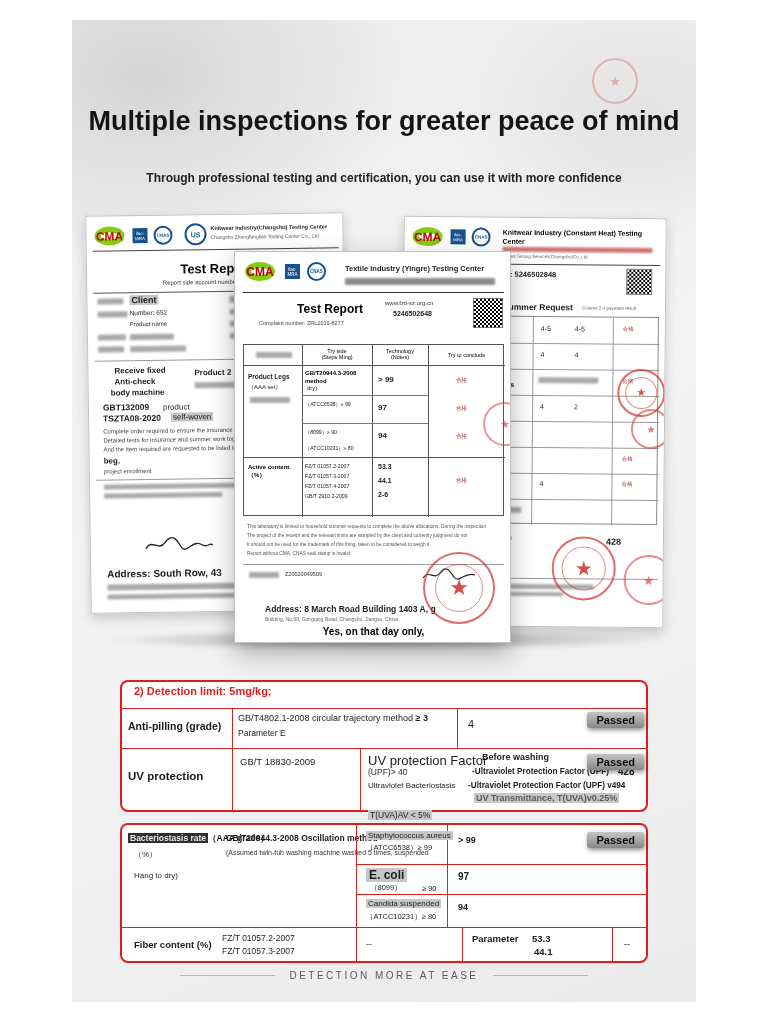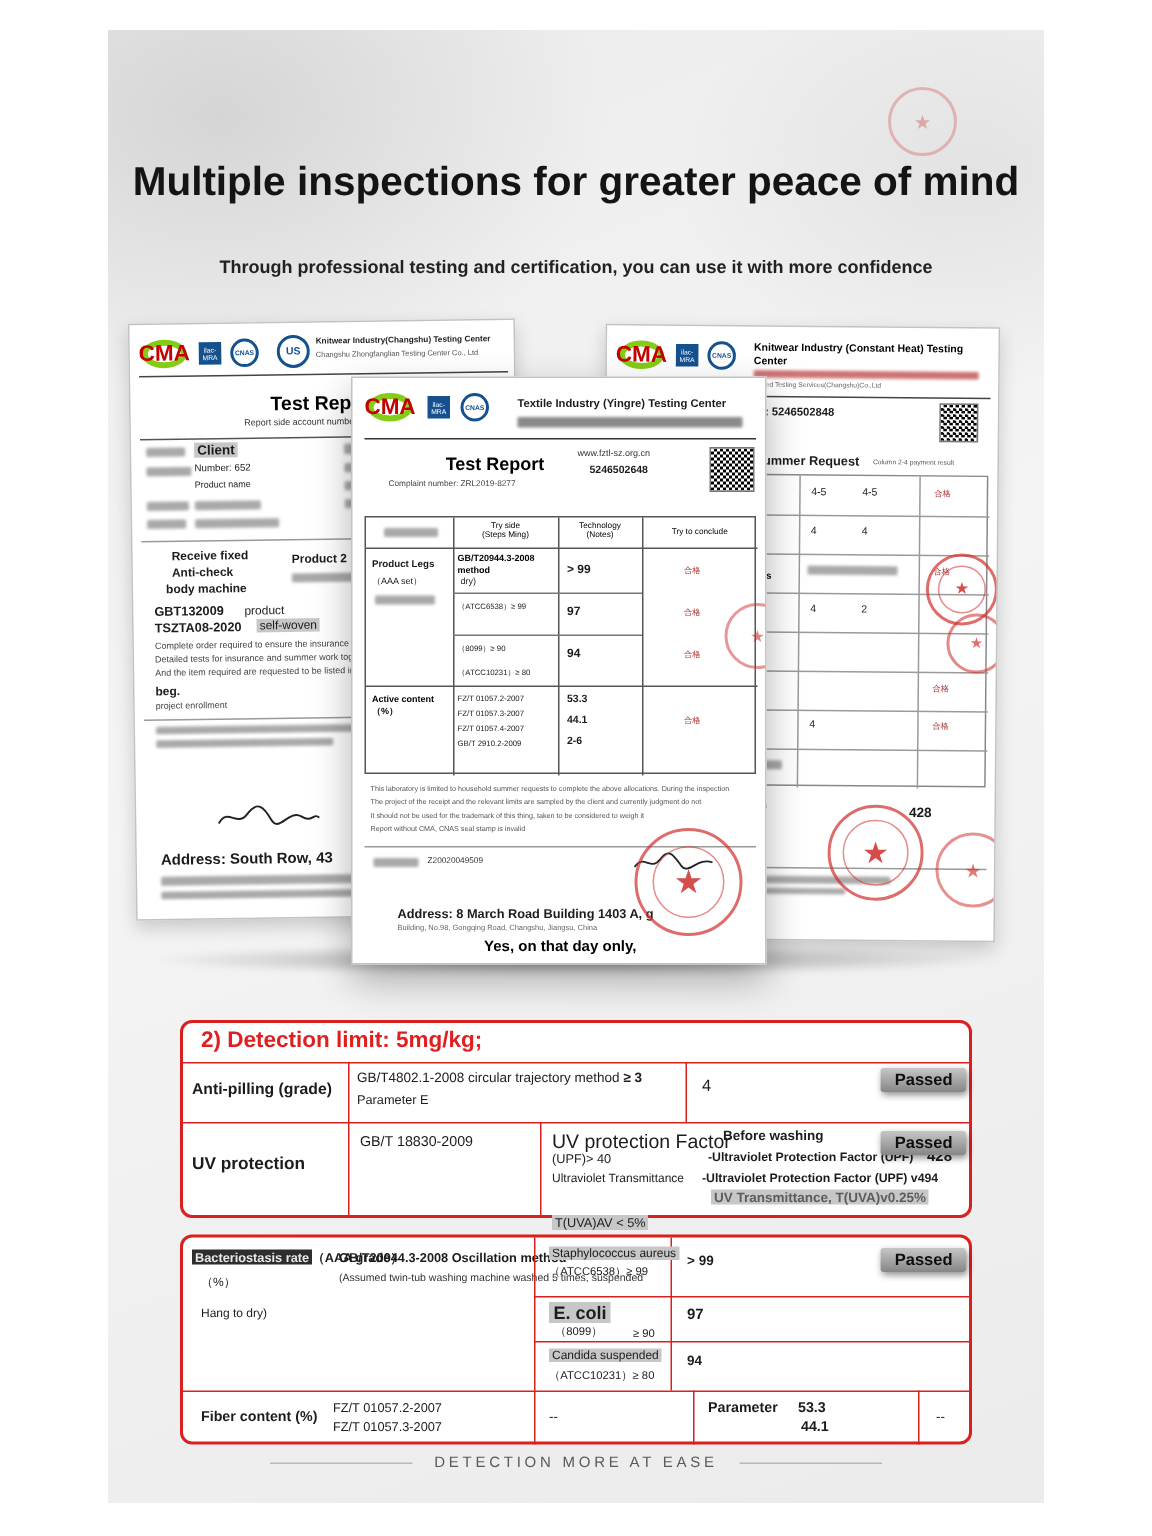--- a/index.html
+++ b/index.html
@@ -17,21 +17,21 @@
   .redact{position:absolute;background:#949494;opacity:.8;filter:blur(1.2px);border-radius:1px}
   .stamp{position:absolute;border-radius:50%;border:2px solid rgba(206,46,44,.7);display:flex;align-items:center;justify-content:center;color:rgba(206,46,44,.85)}
   .stamp .inner{border-radius:50%;border:1px solid rgba(206,46,44,.55);width:72%;height:72%;display:flex;align-items:center;justify-content:center}
   .passed{position:absolute;background:linear-gradient(180deg,#c6c6c6,#868686);color:#0e0e0e;font-weight:bold;font-size:11px;padding:2px 9px;border-radius:2px;box-shadow:1px 2px 5px rgba(0,0,0,.45)}
   .qr{position:absolute;background:conic-gradient(#000 25%,#fff 0 50%,#000 0 75%,#fff 0) 0 0/4px 4px;border:1px solid #777}
   .cert{position:absolute;background:#fff;border:1px solid #c2c2c2;overflow:hidden;box-shadow:0 5px 12px rgba(0,0,0,.18)}
   .panel{left:72px;top:20px;width:624px;height:982px;background:
     radial-gradient(ellipse 420px 300px at 12% 6%, rgba(0,0,0,.10), transparent 62%),
     radial-gradient(ellipse 300px 220px at 92% 10%, rgba(0,0,0,.06), transparent 65%),
     linear-gradient(160deg,#ececed 0%,#f4f4f5 45%,#ebebec 100%)}
-  .cma{border:4px solid #84cc16;border-radius:50%;width:30px;height:19px;display:flex;align-items:center;justify-content:center;color:#c40000;font-weight:bold;font-size:15px}
+  .cma{border:6px solid #84cc16;border-radius:50%;width:30px;height:19px;display:flex;align-items:center;justify-content:center;color:#c40000;font-weight:bold;font-size:12px}
   .ilac{width:15px;height:15px;background:#15518f;color:#fff;font-size:4.5px;display:flex;align-items:center;justify-content:center;text-align:center}
   .cnas{width:19px;height:19px;border:2px solid #15518f;border-radius:50%;color:#15518f;font-size:4.5px;font-weight:bold;display:flex;align-items:center;justify-content:center}
   .rtable{position:absolute;background:#fff;border:2px solid #d9201f;border-radius:8px;z-index:4}
   .fline{width:95px;height:1px;background:#b8b8b8}
 </style>
 </head>
 <body>
 
 <div class="panel ab"></div>
 
@@ -283,41 +283,41 @@
       <span class="inner">
         <span style="font-size:22px">★</span>
       </span>
     </div>
   <div class="stamp" style="left:248px;top:150px;width:44px;height:44px;opacity:.7">
       <span style="font-size:11px">★</span>
     </div>
 </div>
 
 <div class="rtable" style="left:120px;top:680px;width:528px;height:132px">
-  <div class="t b" style="left:12px;top:3px;font-size:15px;color:#e02020">2) Detection limit: 5mg/kg;</div>
+  <div class="t b" style="left:12px;top:3px;font-size:11px;color:#e02020">2) Detection limit: 5mg/kg;</div>
   <div class="hline" style="left:0;top:26px;width:524px"></div>
   <div class="hline" style="left:0;top:66px;width:524px"></div>
   <div class="vline" style="left:110px;top:26px;height:102px"></div>
   <div class="vline" style="left:335px;top:26px;height:40px"></div>
   <div class="vline" style="left:238px;top:66px;height:62px"></div>
 
   <div class="t b" style="left:6px;top:38px;font-size:10.5px">Anti-pilling (grade)</div>
   <div class="t" style="left:116px;top:31px;font-size:9px"><span>GB/T4802.1-2008 circular trajectory method</span> <span class="b">≥ 3</span></div>
   <div class="t" style="left:116px;top:46px;font-size:8.5px">Parameter E</div>
   <div class="t" style="left:346px;top:36px;font-size:11px">4</div>
   <div class="passed" style="right:2px;top:30px">Passed</div>
 
   <div class="t b" style="left:6px;top:88px;font-size:11.5px">UV protection</div>
   <div class="t" style="left:118px;top:74px;font-size:9.5px">GB/T 18830-2009</div>
   <div class="t" style="left:246px;top:71px;font-size:13px">UV protection Factor</div>
   <div class="t b" style="left:360px;top:70px;font-size:9px">Before washing</div>
   <div class="t" style="left:246px;top:85px;font-size:8.5px">(UPF)&gt; 40</div>
   <div class="t b" style="left:350px;top:85px;font-size:8.2px">-Ultraviolet Protection Factor (UPF)</div>
   <div class="t b" style="left:496px;top:84px;font-size:10px">428</div>
-  <div class="t" style="left:246px;top:99px;font-size:8px">Ultraviolet Transmittance</div>
+  <div class="t" style="left:246px;top:99px;font-size:8px">Ultraviolet Bacteriostasis</div>
   <div class="t b" style="left:346px;top:99px;font-size:8.2px">-Ultraviolet Protection Factor (UPF) v494</div>
   <div class="t hl" style="left:246px;top:128px;font-size:8.5px;padding:0 2px">T(UVA)AV &lt; 5%</div>
   <div class="t b hl" style="left:352px;top:111px;font-size:9px;color:#5c5c5c;padding:0 2px">UV Transmittance, T(UVA)v0.25%</div>
   <div class="passed" style="right:2px;top:72px">Passed</div>
 </div>
 
 <div class="rtable" style="left:120px;top:823px;width:528px;height:140px">
   <div class="t" style="left:6px;top:8px;font-size:8.5px"><span class="hld b">Bacteriostasis rate</span><span class="b">（AAA grade）</span></div>
   <div class="t" style="left:12px;top:24px;font-size:8px">（%）</div>
   <div class="t" style="left:12px;top:46px;font-size:8px">Hang to dry)</div>

